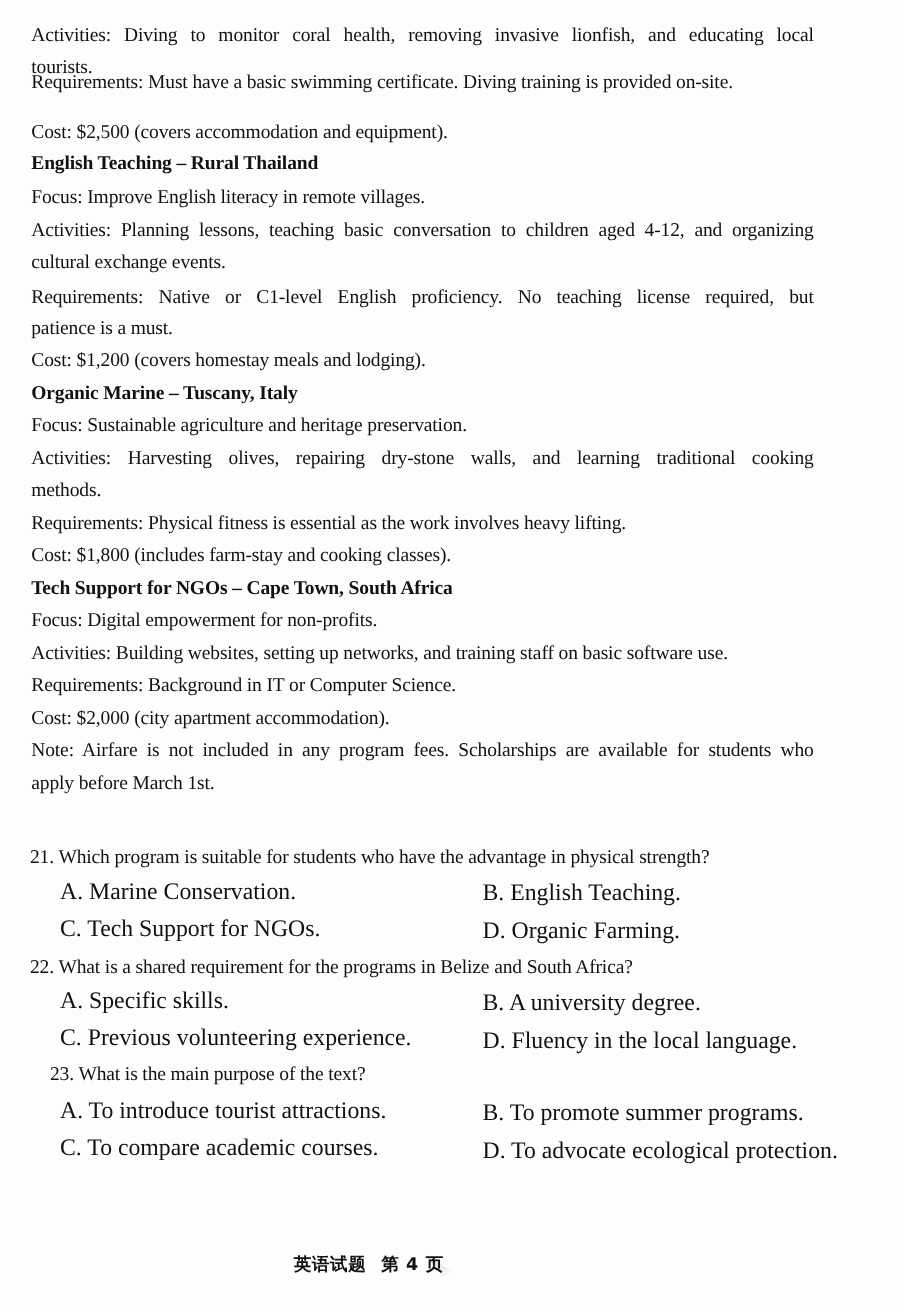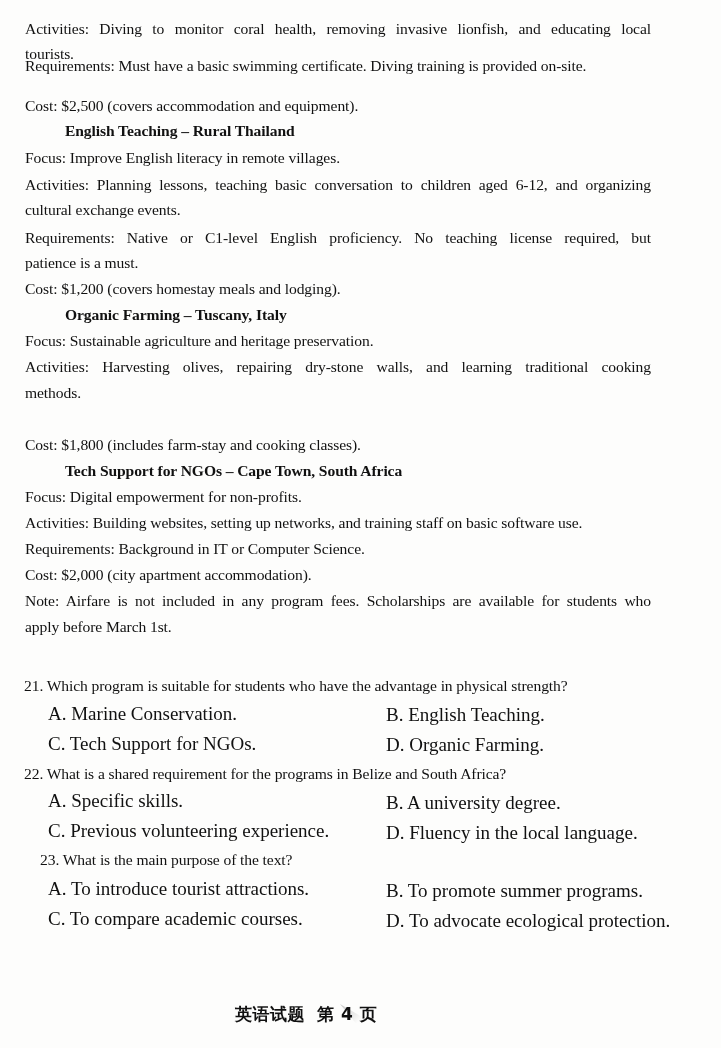--- a/index.html
+++ b/index.html
@@ -10,28 +10,28 @@
     color: #111;
     position: relative;
   }
   .page { position: absolute; left: 0; top: 0; width: 721px; height: 1048px; }
   .line {
     position: absolute; left: 25px; right: 70px;
     font-size: 15.6px; line-height: 20px; white-space: nowrap;
     letter-spacing: -0.1px;
   }
   .justify { text-align: justify; text-align-last: justify; white-space: normal; }
-  .bold { font-weight: bold; margin-left: 40px; }
+  .bold { font-weight: bold; }
   .q { left: 24px; }
   .opt { position: absolute; font-size: 19px; line-height: 20px; white-space: nowrap; }
   .optA { left: 48px; }
   .optB { left: 386px; }
   .footer {
     position: absolute; left: 235px; top: 1003px;
-    font-family: "DejaVu Sans", sans-serif; font-size: 17px; font-weight: bold;
+    font-family: "DejaVu Sans", sans-serif; font-size: 14px; font-weight: bold;
     letter-spacing: 0.5px; white-space: nowrap;
   }
   .footer .gap { display: inline-block; width: 12px; }
   .curl {
     position: absolute; left: 340px; top: 1004px; width: 30px; height: 22px;
     background: linear-gradient(135deg, rgba(0,0,0,0.35), rgba(0,0,0,0) 70%);
     clip-path: polygon(0 0, 100% 80%, 60% 100%);
     opacity: 0.6;
   }
 </style>
@@ -40,30 +40,31 @@
 
 <div class="page">
 
   <div class="line justify" style="top:19px;">Activities: Diving to monitor coral health, removing invasive lionfish, and educating local</div>
   <div class="line" style="top:44px;">tourists.</div>
   <div class="line" style="top:56px;">Requirements: Must have a basic swimming certificate. Diving training is provided on-site.</div>
   <div class="line" style="top:96px;">Cost: $2,500 (covers accommodation and equipment).</div>
 
   <div class="line bold" style="top:121px;">English Teaching – Rural Thailand</div>
   <div class="line" style="top:148px;">Focus: Improve English literacy in remote villages.</div>
-  <div class="line justify" style="top:175px;">Activities: Planning lessons, teaching basic conversation to children aged 6-12, and organizing</div>
+  <div class="line justify" style="top:175px;">Activities: Planning lessons, teaching basic conversation to children aged 4-12, and organizing</div>
   <div class="line" style="top:200px;">cultural exchange events.</div>
   <div class="line justify" style="top:228px;">Requirements: Native or C1-level English proficiency. No teaching license required, but</div>
   <div class="line" style="top:253px;">patience is a must.</div>
   <div class="line" style="top:279px;">Cost: $1,200 (covers homestay meals and lodging).</div>
 
-  <div class="line bold" style="top:305px;">Organic Farming – Tuscany, Italy</div>
+  <div class="line bold" style="top:305px;">Organic Marine – Tuscany, Italy</div>
   <div class="line" style="top:331px;">Focus: Sustainable agriculture and heritage preservation.</div>
   <div class="line justify" style="top:357px;">Activities: Harvesting olives, repairing dry-stone walls, and learning traditional cooking</div>
   <div class="line" style="top:383px;">methods.</div>
+  <div class="line" style="top:409px;">Requirements:  Physical fitness is essential as the work involves heavy lifting.</div>
   <div class="line" style="top:435px;">Cost: $1,800 (includes farm-stay and cooking classes).</div>
 
   <div class="line bold" style="top:461px;">Tech Support for NGOs – Cape Town, South Africa</div>
   <div class="line" style="top:487px;">Focus: Digital empowerment for non-profits.</div>
   <div class="line" style="top:513px;">Activities: Building websites, setting up networks, and training staff on basic software use.</div>
   <div class="line" style="top:539px;">Requirements: Background in IT or Computer Science.</div>
   <div class="line" style="top:565px;">Cost: $2,000 (city apartment accommodation).</div>
 
   <div class="line justify" style="top:591px;">Note: Airfare is not included in any program fees. Scholarships are available for students who</div>
   <div class="line" style="top:617px;">apply before March 1st.</div>

